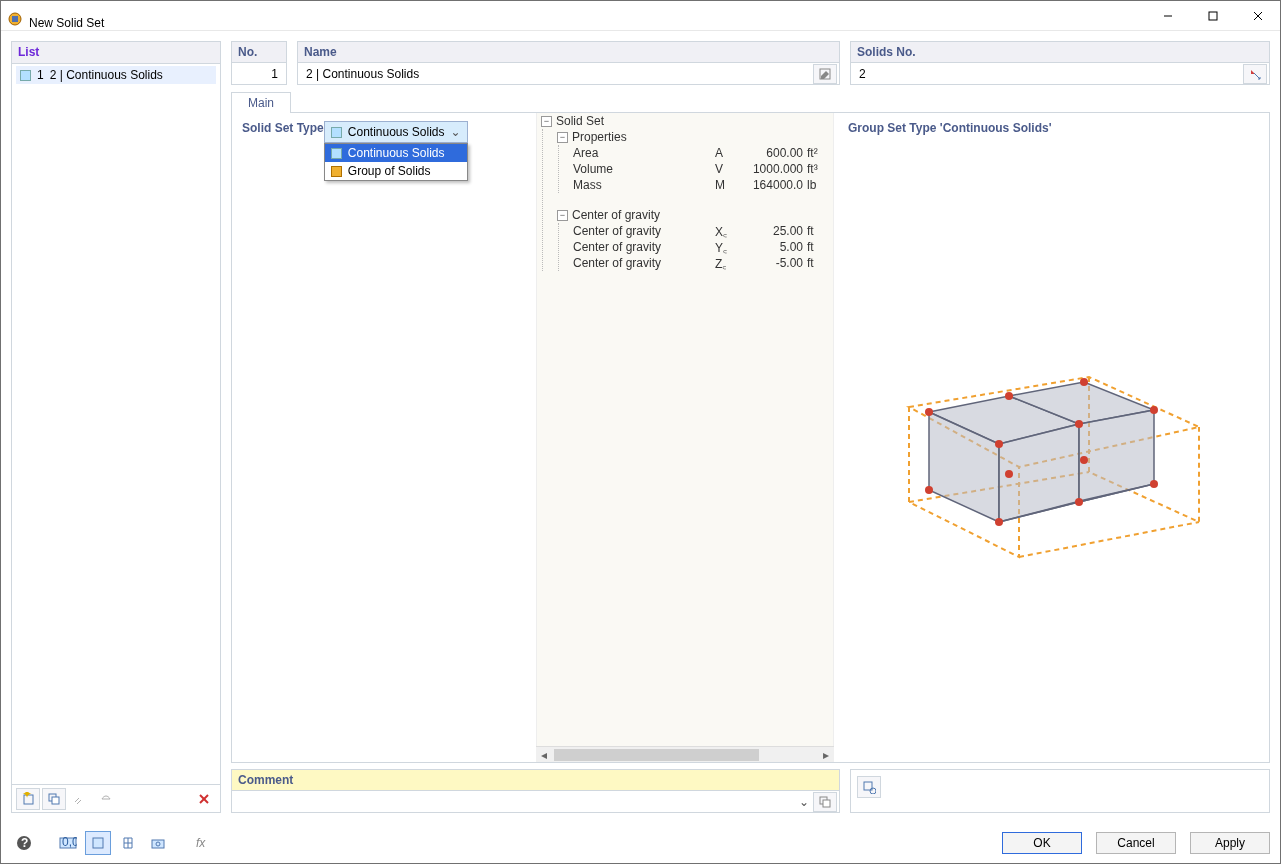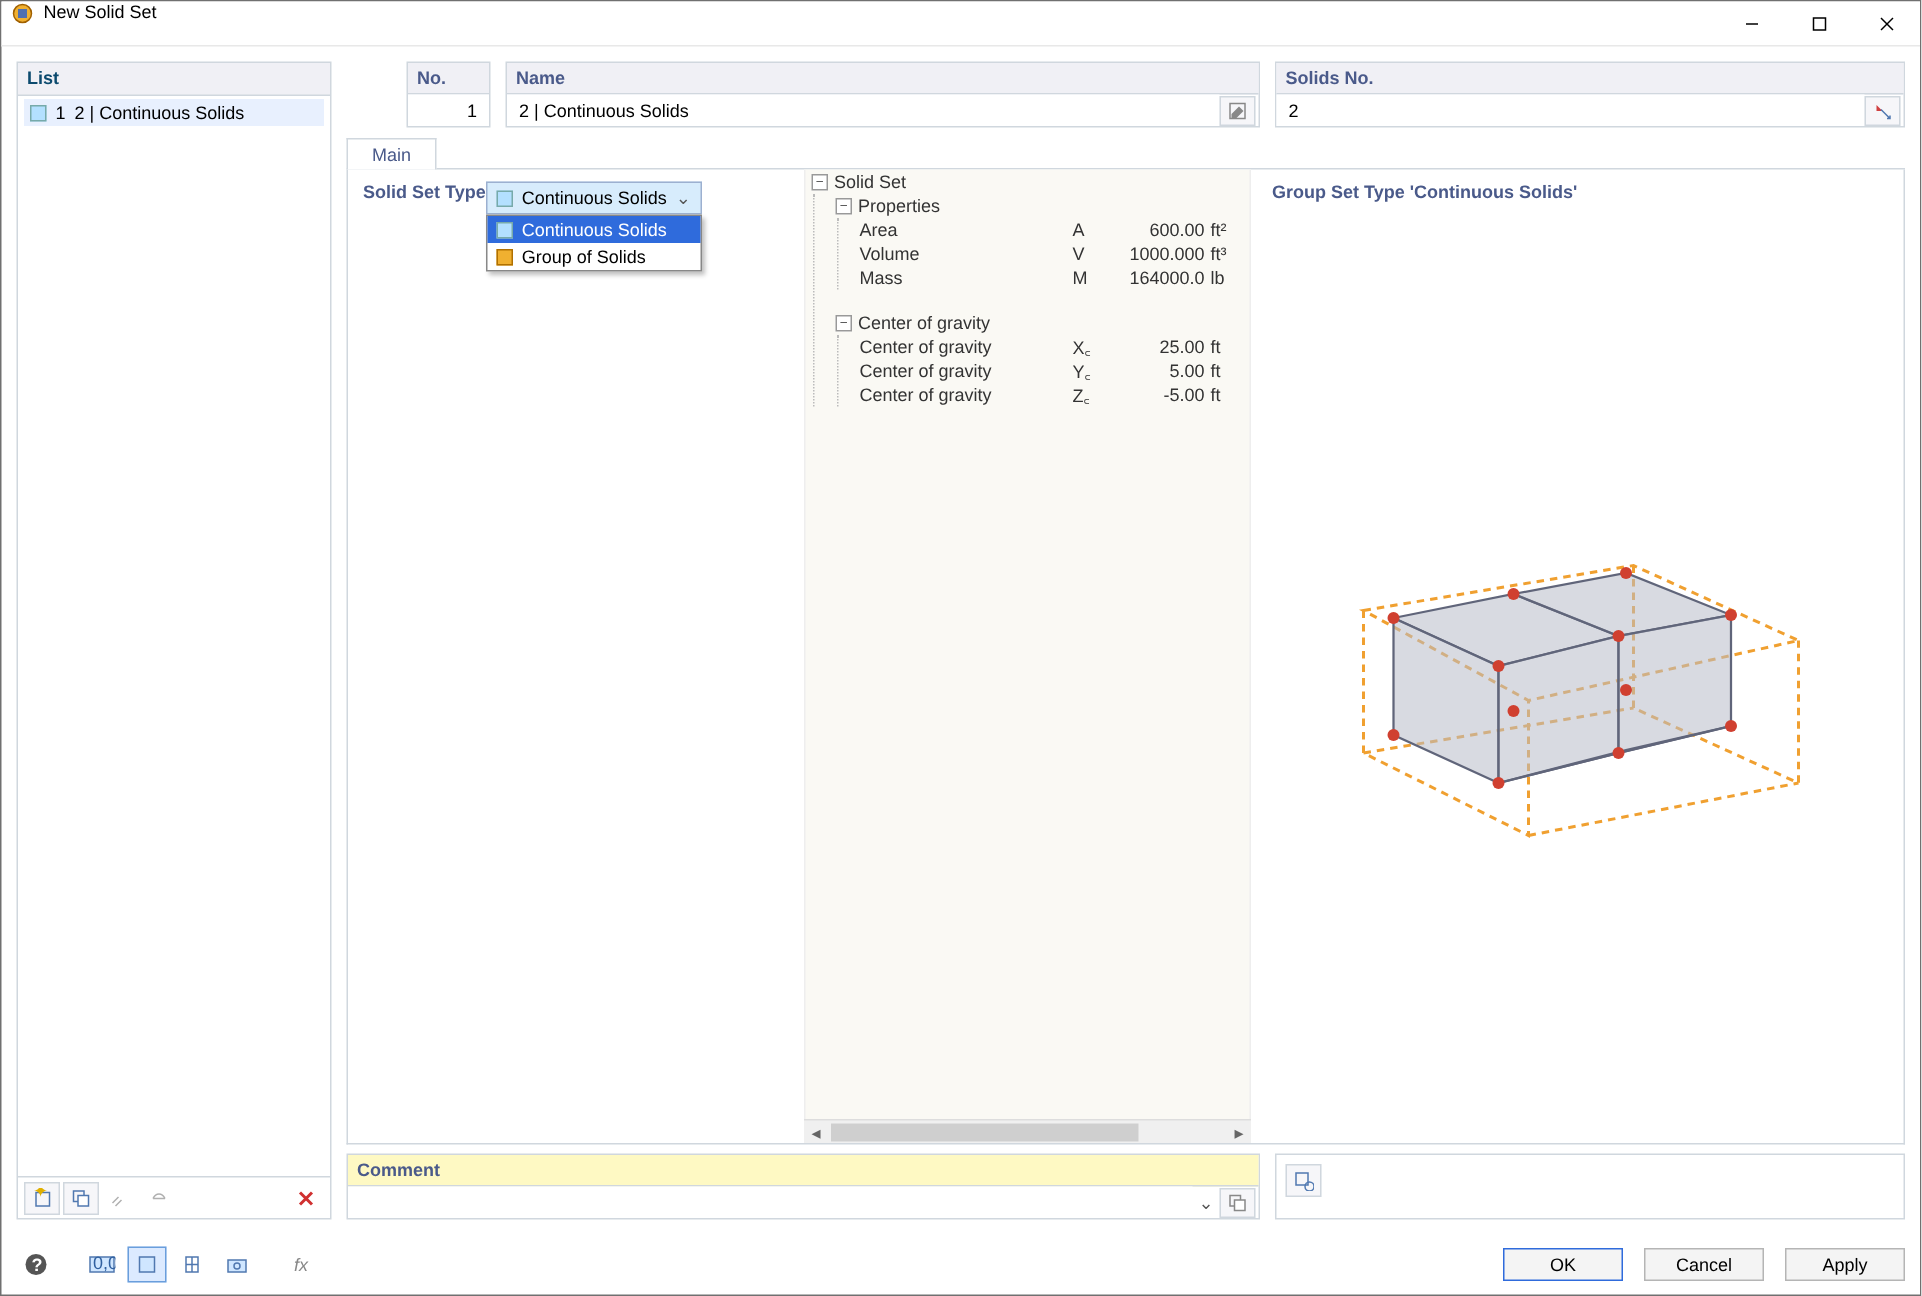--- a/index.html
+++ b/index.html
@@ -1,42 +1,42 @@
 <!DOCTYPE html>
 <html><head>
 <meta charset="utf-8">
 <style>
 * { box-sizing: border-box; margin: 0; padding: 0; font-family: "Segoe UI", Tahoma, sans-serif; font-size: 12px; }
 body { background: #fff; width: 1281px; height: 864px; overflow: hidden; }
 
 .window { width: 1281px; height: 864px; border: 1px solid #707070; display: flex; flex-direction: column; background: #fff; }
 
-.titlebar { height: 30px; display: flex; align-items: flex-start; background: #fff; border-bottom: 1px solid #e8e8e8; }
+.titlebar { height: 30px; display: flex; align-items: flex-end; background: #fff; border-bottom: 1px solid #e8e8e8; }
 .titlebar .title-text { margin-left: 6px; color: #000; }
 .titlebar .title-icon { margin-left: 6px; }
 .winbtns { margin-left: auto; display: flex; }
 .winbtn { width: 45px; height: 29px; display: flex; align-items: center; justify-content: center; }
 
 .content { flex: 1; display: flex; padding: 10px; gap: 10px; }
 
 .leftcol { width: 210px; display: flex; flex-direction: column; border: 1px solid #d0d7de; background: #fff; }
-.panel-header { height: 22px; background: #f0f0f5; border-bottom: 1px solid #d0d7de; color: #0c4a6e; font-weight: 600; padding: 3px 6px; }
+.panel-header { height: 22px; background: #f0f0f5; border-bottom: 1px solid #d0d7de; color: #6d28d9; font-weight: 600; padding: 3px 6px; }
 .listbody { flex: 1; padding: 2px 4px; }
 .list-item { height: 18px; display: flex; align-items: center; gap: 6px; padding: 0 4px; }
 .list-item.sel { background: #e8f0fe; color: #000; }
 .sw { width: 11px; height: 11px; border: 1px solid #7aa; background: #b3e0ff; }
 
 .list-toolbar { height: 28px; display: flex; align-items: center; gap: 2px; padding: 2px 4px; border-top: 1px solid #d0d7de; }
 .tbtn { width: 24px; height: 22px; border: 1px solid #d0d7de; background: #f6f6f9; display: flex; align-items: center; justify-content: center; }
 .tbtn.bare { border: 1px solid transparent; background: transparent; }
 .spacer { flex: 1; }
 
 .rightcol { flex: 1; display: flex; flex-direction: column; }
 
-.hdrrow { display: flex; gap: 10px; height: 44px; margin-left: 40px; }
+.hdrrow { display: flex; gap: 10px; height: 44px; }
 .hdrbox { border: 1px solid #d0d7de; background: #fff; display: flex; flex-direction: column; }
 .hdrbox .lab { color: #4a5a8a; font-weight: 600; padding: 3px 6px; background: #f0f0f5; border-bottom: 1px solid #d0d7de; }
 .hdrbox .val { flex: 1; display: flex; align-items: center; }
 .no-box { width: 56px; }
 .no-box .val { justify-content: flex-end; }
 .no-box input { width: 100%; height: 100%; border: none; text-align: right; padding-right: 8px; background: #fff; }
 .name-box { flex: 1; }
 .name-box .val { padding: 0; }
 .name-box input { flex: 1; height: 100%; border: none; padding: 0 8px; background: #fff; }
 .iconbtn { width: 24px; height: 20px; border: 1px solid #d0d7de; background: #f6f6f9; display: flex; align-items: center; justify-content: center; margin-right: 2px; }

